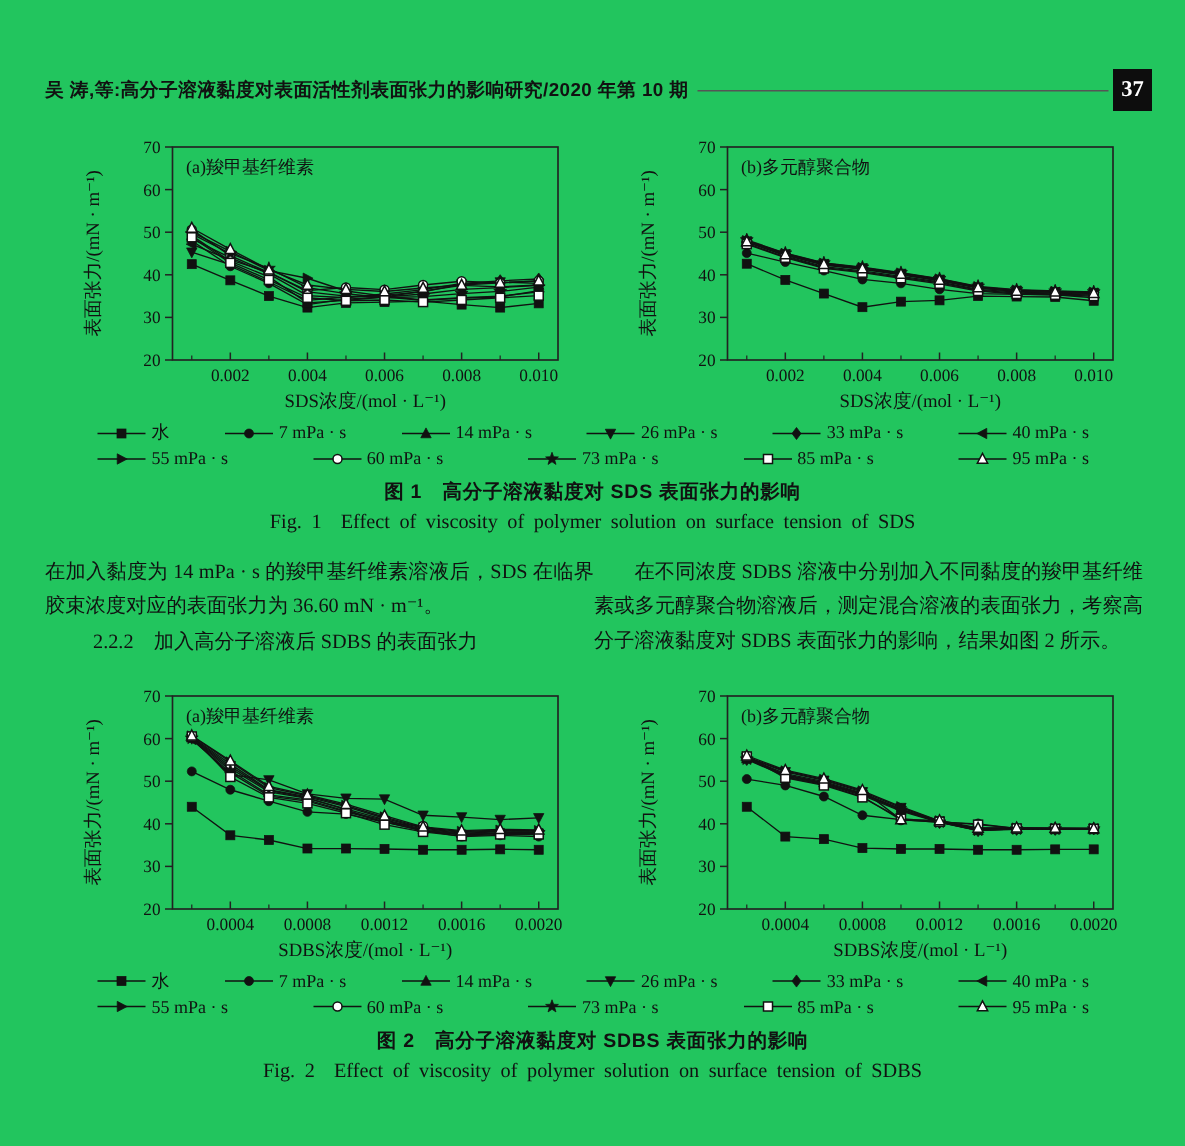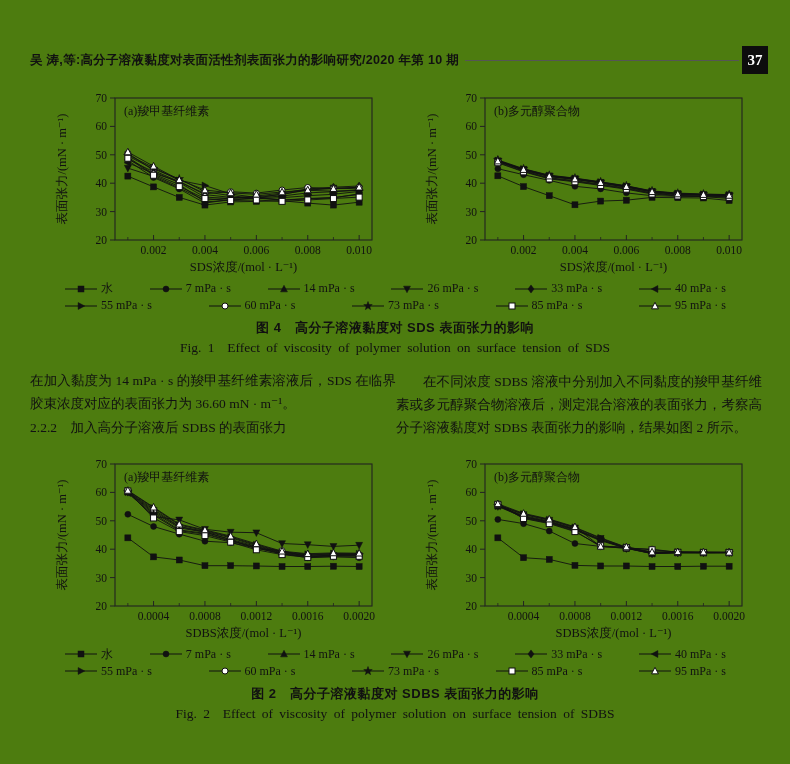--- a/index.html
+++ b/index.html
@@ -1,18 +1,18 @@
 <!DOCTYPE html>
 <html><head>
 <meta charset="utf-8">
 <style>
   * { margin:0; padding:0; box-sizing:border-box; }
   html,body { background:#ffffff; }
   .page {
-    position:relative; width:790px; height:764px; background:#4d7c0f;
+    position:relative; width:790px; height:764px; background:#22c55e;
     font-family:"Liberation Serif","DejaVu Serif",serif; color:#111;
     overflow:hidden;
   }
   
   .header {
     display:flex; align-items:center;
     margin:46px 22px 0 30px; height:28px;
   }
   .header-text {
     font-family:"Liberation Sans","DejaVu Sans",sans-serif;
@@ -36,25 +36,25 @@
   .legend-item { display:inline-flex; align-items:center; gap:3px; white-space:nowrap; }
   .caption-zh {
     text-align:center; font-family:"Liberation Sans","DejaVu Sans",sans-serif;
     font-weight:bold; font-size:13px; margin-top:5px; letter-spacing:0.5px;
   }
   .caption-en {
     text-align:center; font-weight:normal; font-size:13.5px; margin-top:3px;
     white-space:pre-wrap; word-spacing:3px;
   }
   
-  .body-columns { display:flex; margin:13px 28px 0 30px;align-items:center; }
+  .body-columns { display:flex; margin:13px 28px 0 30px; }
   .col { flex:1; font-size:13.5px; line-height:1.72; text-align:justify; }
   .col p.no-indent { text-indent:0; }
   .col p.indent { text-indent:2em; }
-  .col p.heading { text-indent:0; margin-top:1px; }
+  .col p.heading { text-indent:0; margin-top:1px;margin-left:32px; }
 </style>
 </head>
 <body>
 
 <div class="page">
 
   <div class="header">
     <span class="header-text">吴 涛,等:高分子溶液黏度对表面活性剂表面张力的影响研究/2020 年第 10 期</span>
     <span class="header-line"></span>
     <span class="page-badge">37</span>
@@ -447,21 +447,21 @@
           </span>
           <span class="legend-item">
             <svg width="34" height="12" viewBox="0 0 34 12">
               <line x1="1" y1="6" x2="33" y2="6" stroke="#111111" stroke-width="1"></line>
               <path d="M17,2.25 L20.45,8.85 L13.55,8.85 Z" fill="#fff" stroke="#111111" stroke-width="1"></path>
             </svg>
             <span>95 mPa · s</span>
           </span>
         </div>
       </div>
-    <div class="caption-zh">图 4　高分子溶液黏度对 SDS 表面张力的影响</div>
+    <div class="caption-zh">图 1　高分子溶液黏度对 SDS 表面张力的影响</div>
     <div class="caption-en">Fig. 1  Effect of viscosity of polymer solution on surface tension of SDS</div>
   </div>
 
   <div class="body-columns">
     <div class="col">
       <p class="no-indent">在加入黏度为 14 mPa · s 的羧甲基纤维素溶液后，SDS 在临界胶束浓度对应的表面张力为 36.60 mN · m⁻¹。</p>
       <p class="heading">2.2.2　加入高分子溶液后 SDBS 的表面张力</p>
     </div>
     <div class="col">
       <p class="indent">在不同浓度 SDBS 溶液中分别加入不同黏度的羧甲基纤维素或多元醇聚合物溶液后，测定混合溶液的表面张力，考察高分子溶液黏度对 SDBS 表面张力的影响，结果如图 2 所示。</p>

